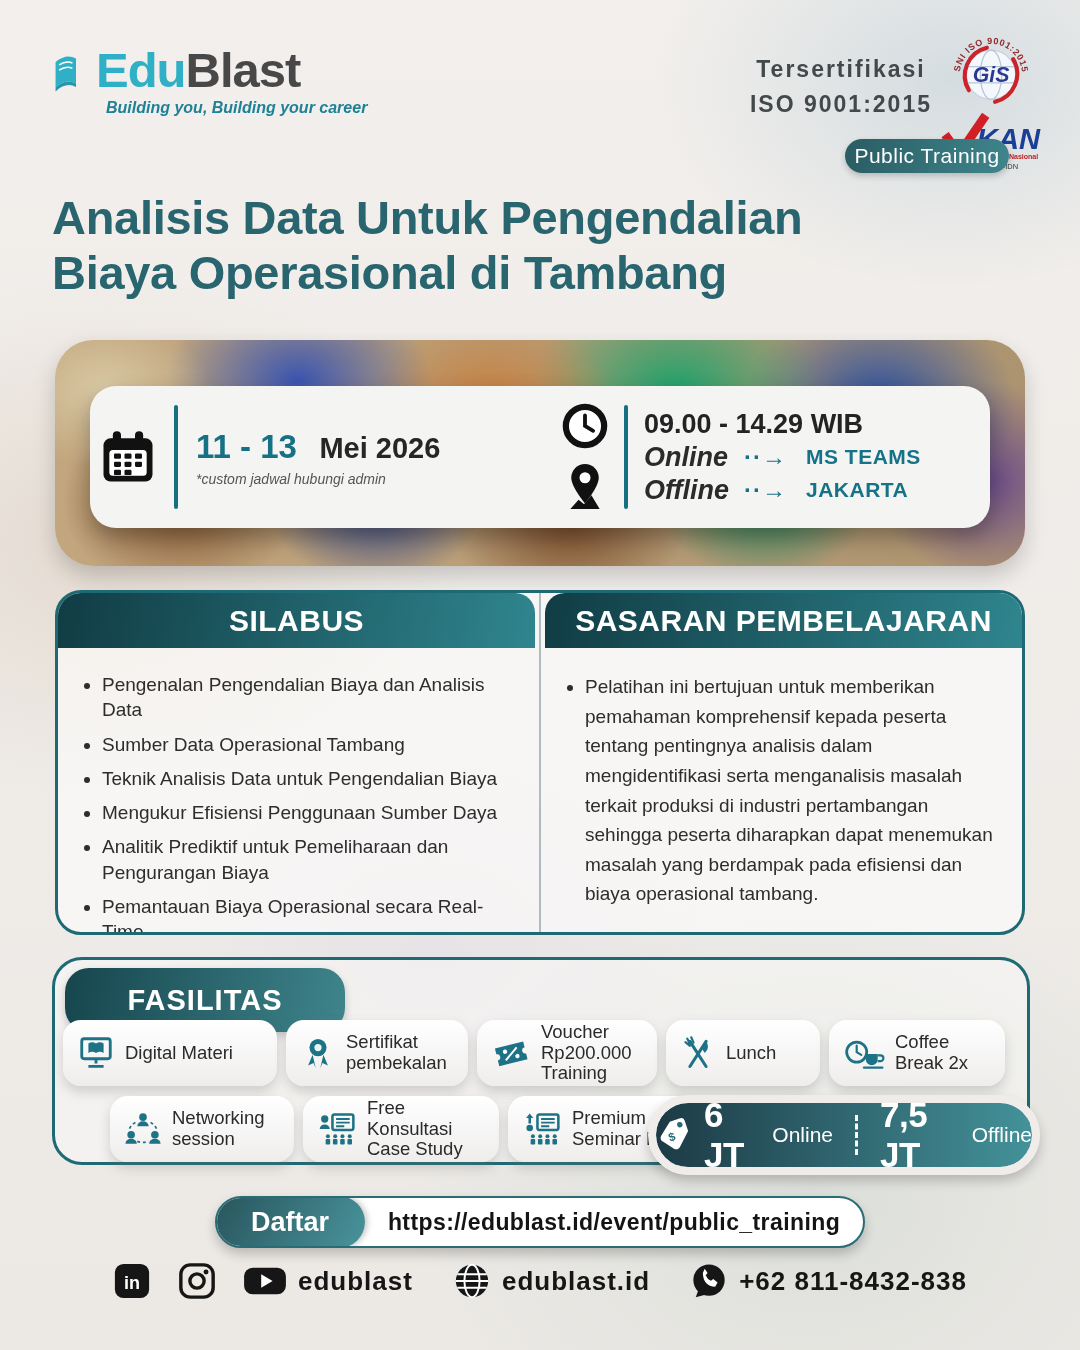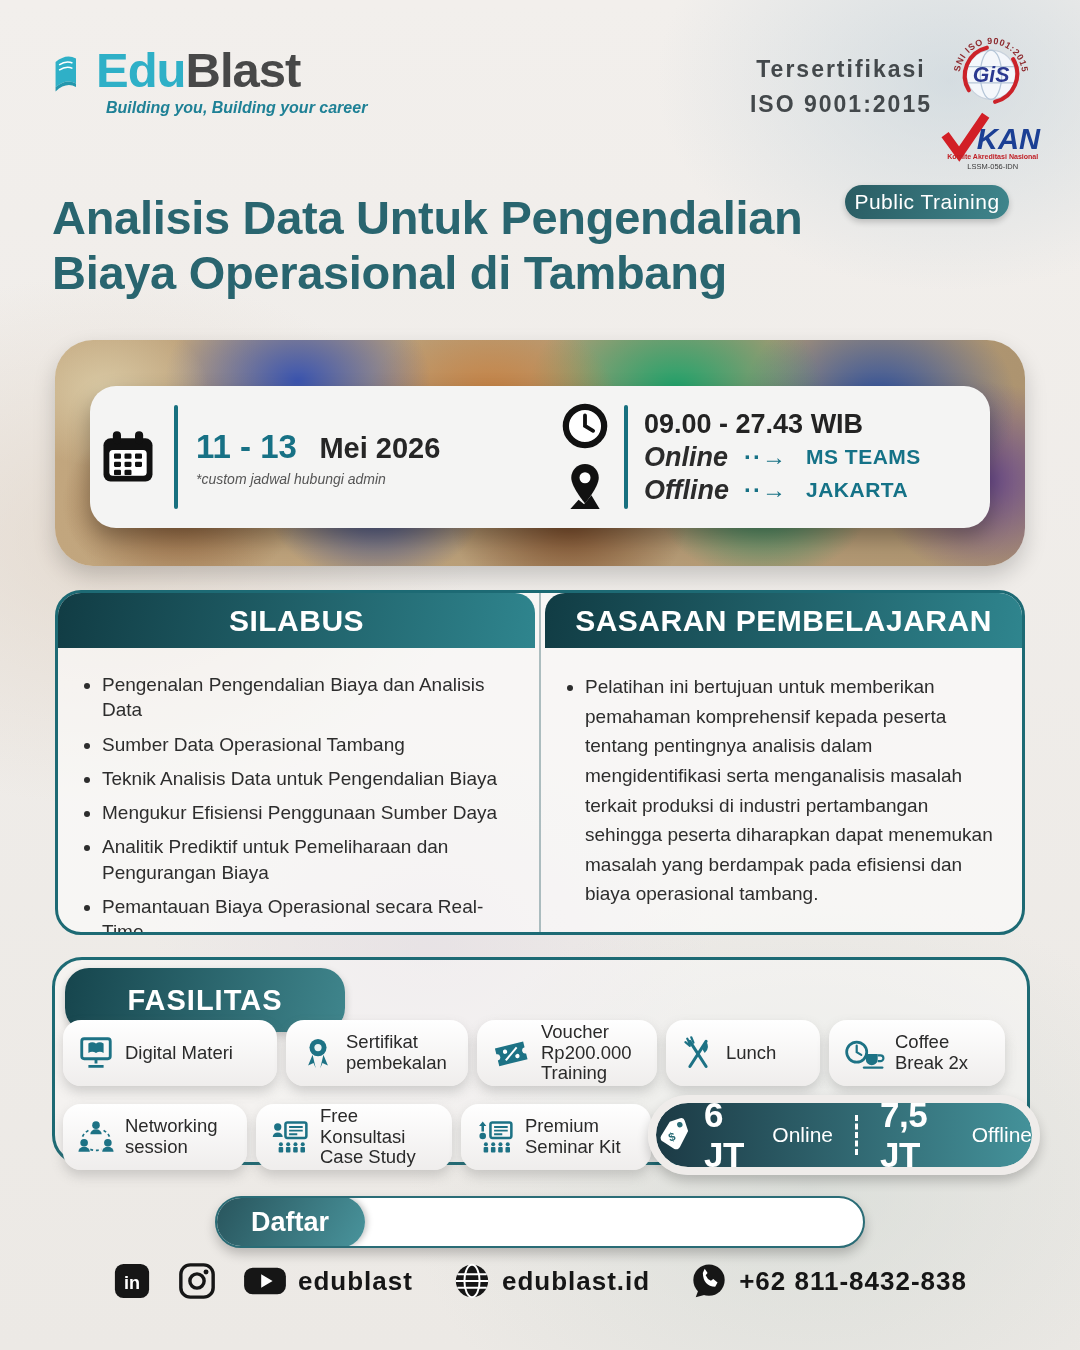--- a/index.html
+++ b/index.html
@@ -19,21 +19,21 @@
   .logo-text{font-size:49px;font-weight:800;letter-spacing:-1px;line-height:1;}
   .logo-edu{color:#2fb0c7;text-align:right;}
   .logo-blast{color:#484848;}
   .logo-tag{margin:4px 0 0 54px;font-size:16px;font-style:italic;font-weight:700;color:#1f8196;}
   .cert-text{right:148px;top:52px;text-align:center;color:#43484b;font-weight:700;
     font-size:23px;letter-spacing:2px;line-height:1.5;white-space:nowrap;}
   .badges{left:933px;top:28px;width:116px;display:flex;flex-direction:column;align-items:center;}
   .public-pill{left:845px;top:139px;width:164px;height:34px;border-radius:18px;
     background:linear-gradient(100deg,#2a5c63,#3f858c);color:#fff;font-size:21px;
     display:flex;align-items:center;justify-content:center;letter-spacing:.5px;
-    box-shadow:0 3px 6px rgba(0,0,0,.2);margin-top:46px;}
+    box-shadow:0 3px 6px rgba(0,0,0,.2);}
 
   
   .title{left:52px;top:190px;font-size:47px;font-weight:800;color:#29656f;
     line-height:1.18;letter-spacing:-.3px;}
 
   
   .banner{left:55px;top:340px;width:970px;height:226px;border-radius:38px;overflow:hidden;
     box-shadow:0 10px 22px rgba(0,0,0,.18);
     background:
       radial-gradient(150px 110px at 5% 22%, #d9c9a4 0%, transparent 70%),
@@ -80,21 +80,21 @@
 
   
   .fasilitas{left:52px;top:957px;width:978px;height:208px;border:3px solid #1d6a74;
     border-radius:30px;background:rgba(255,255,255,.4);box-sizing:border-box;}
   .fas-header{position:absolute;left:10px;top:8px;width:280px;height:64px;border-radius:24px;
     background:linear-gradient(100deg,#16454d,#3f858c);color:#fff;font-size:29px;font-weight:800;
     letter-spacing:1px;display:flex;align-items:center;justify-content:center;
     box-shadow:0 4px 8px rgba(0,0,0,.2);}
   .fas-row{position:absolute;left:8px;display:flex;gap:9px;}
   .fas-row1{top:60px;}
-  .fas-row2{top:144px;}
+  .fas-row2{top:136px;margin-left:47px;}
   .fas-card{height:66px;border-radius:18px;background:linear-gradient(180deg,#ffffff,#efedec);
     box-shadow:0 6px 12px rgba(110,110,110,.28);display:flex;align-items:center;
     gap:10px;padding:0 10px 0 14px;box-sizing:border-box;}
   .fas-card .lbl{font-size:18.5px;color:#2a2a2a;line-height:1.12;}
   .fas-icon{flex:none;display:flex;}
 
   .price-badge{left:648px;top:1095px;width:392px;height:80px;border:8px solid #efecea;
     border-radius:42px;background:linear-gradient(90deg,#1c3a45,#44929a) padding-box;
     box-sizing:border-box;display:flex;align-items:center;justify-content:center;gap:8px;
     color:#fff;z-index:5;box-shadow:0 6px 12px rgba(0,0,0,.2);}
@@ -220,21 +220,21 @@
           <span class="fas-icon">
             <svg width="44" height="50" viewBox="0 0 48 54">
               <path d="M24 3 a15 15 0 0 1 15 15 c0 10-15 28-15 28 s-15-18-15-28 a15 15 0 0 1 15-15 Z" fill="#111"></path>
               <circle cx="24" cy="18" r="6" fill="#fff"></circle>
               <path d="M8 52 l9-10 6 5 8-10 9 15 Z" fill="#111"></path>
             </svg>
           </span>
         </div>
         <div class="vrule"></div>
         <div>
-          <div class="time">09.00 - 27.43 WIB</div>
+          <div class="time">09.00 - 14.29 WIB</div>
           <div class="mode-row">
             <span class="mode-label">Online</span>
             <span class="mode-arrow">··→</span>
             <span class="mode-value">MS TEAMS</span>
           </div>
           <div class="mode-row">
             <span class="mode-label">Offline</span>
             <span class="mode-arrow">··→</span>
             <span class="mode-value">JAKARTA</span>
           </div>
@@ -409,20 +409,21 @@
     </span>
     <span class="price-num">6 JT</span>
     <span class="price-mode">Online</span>
     <span class="price-div"></span>
     <span class="price-num">7,5 JT</span>
     <span class="price-mode">Offline</span>
   </div>
 
   <div class="abs register-bar">
     <div class="daftar-pill">Daftar</div>
+    <div class="register-url">https://edublast.id/event/public_training</div>
   </div>
 
   <div class="abs footer">
     <span class="social-row">
       <span class="fas-icon">
         <svg width="38" height="38" viewBox="0 0 40 40">
             <rect x="2" y="2" width="36" height="36" rx="9" fill="#161616"></rect>
             <text x="20" y="28" text-anchor="middle" font-size="19" font-weight="bold" fill="#fff">in</text>
           </svg>
       </span>

